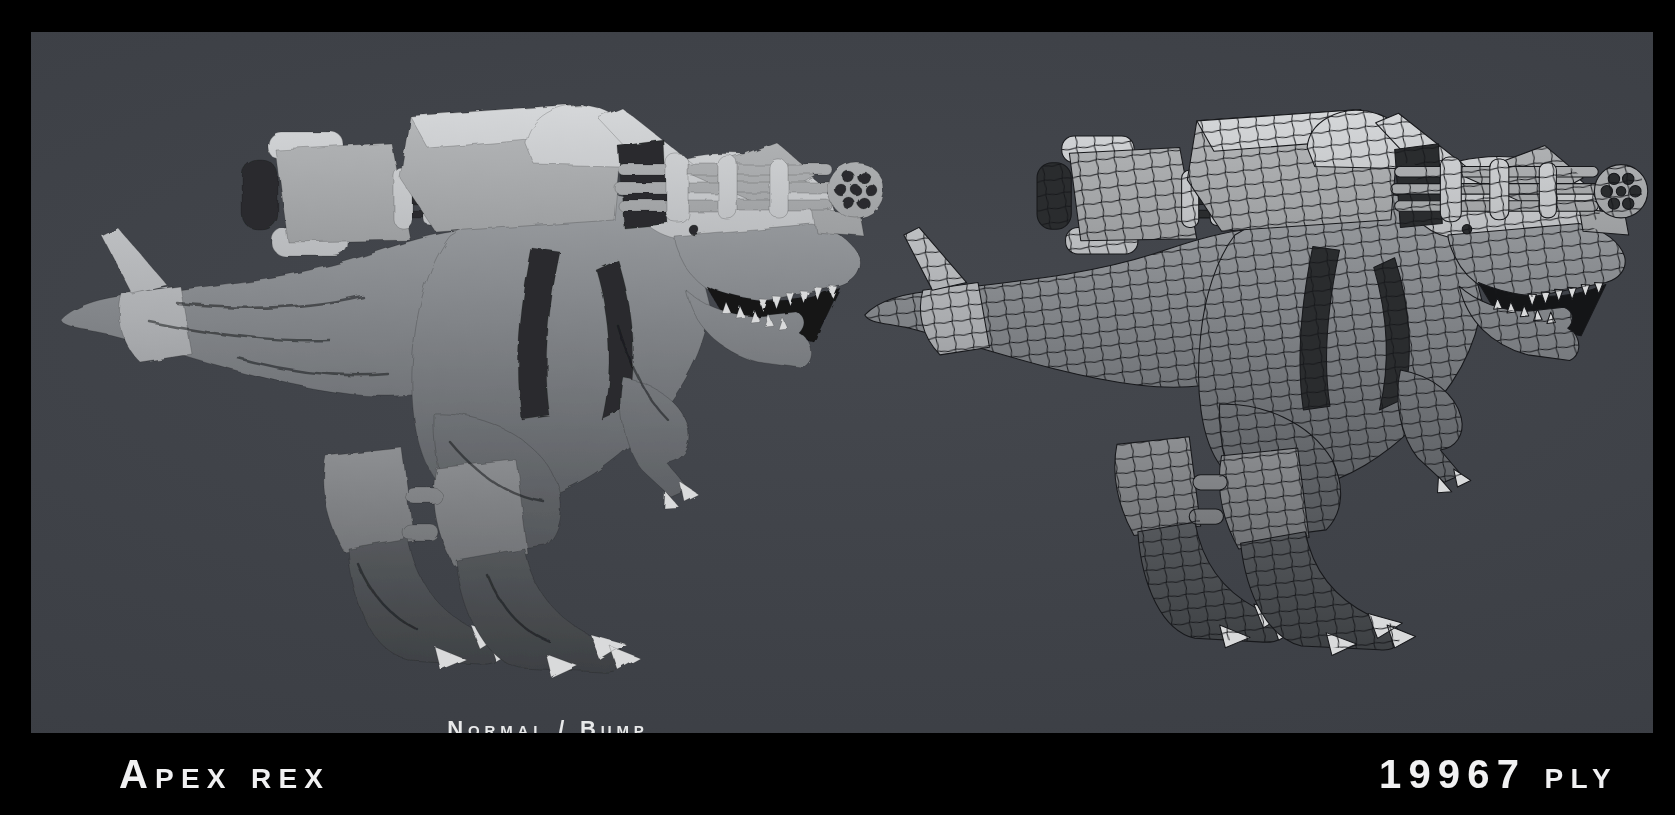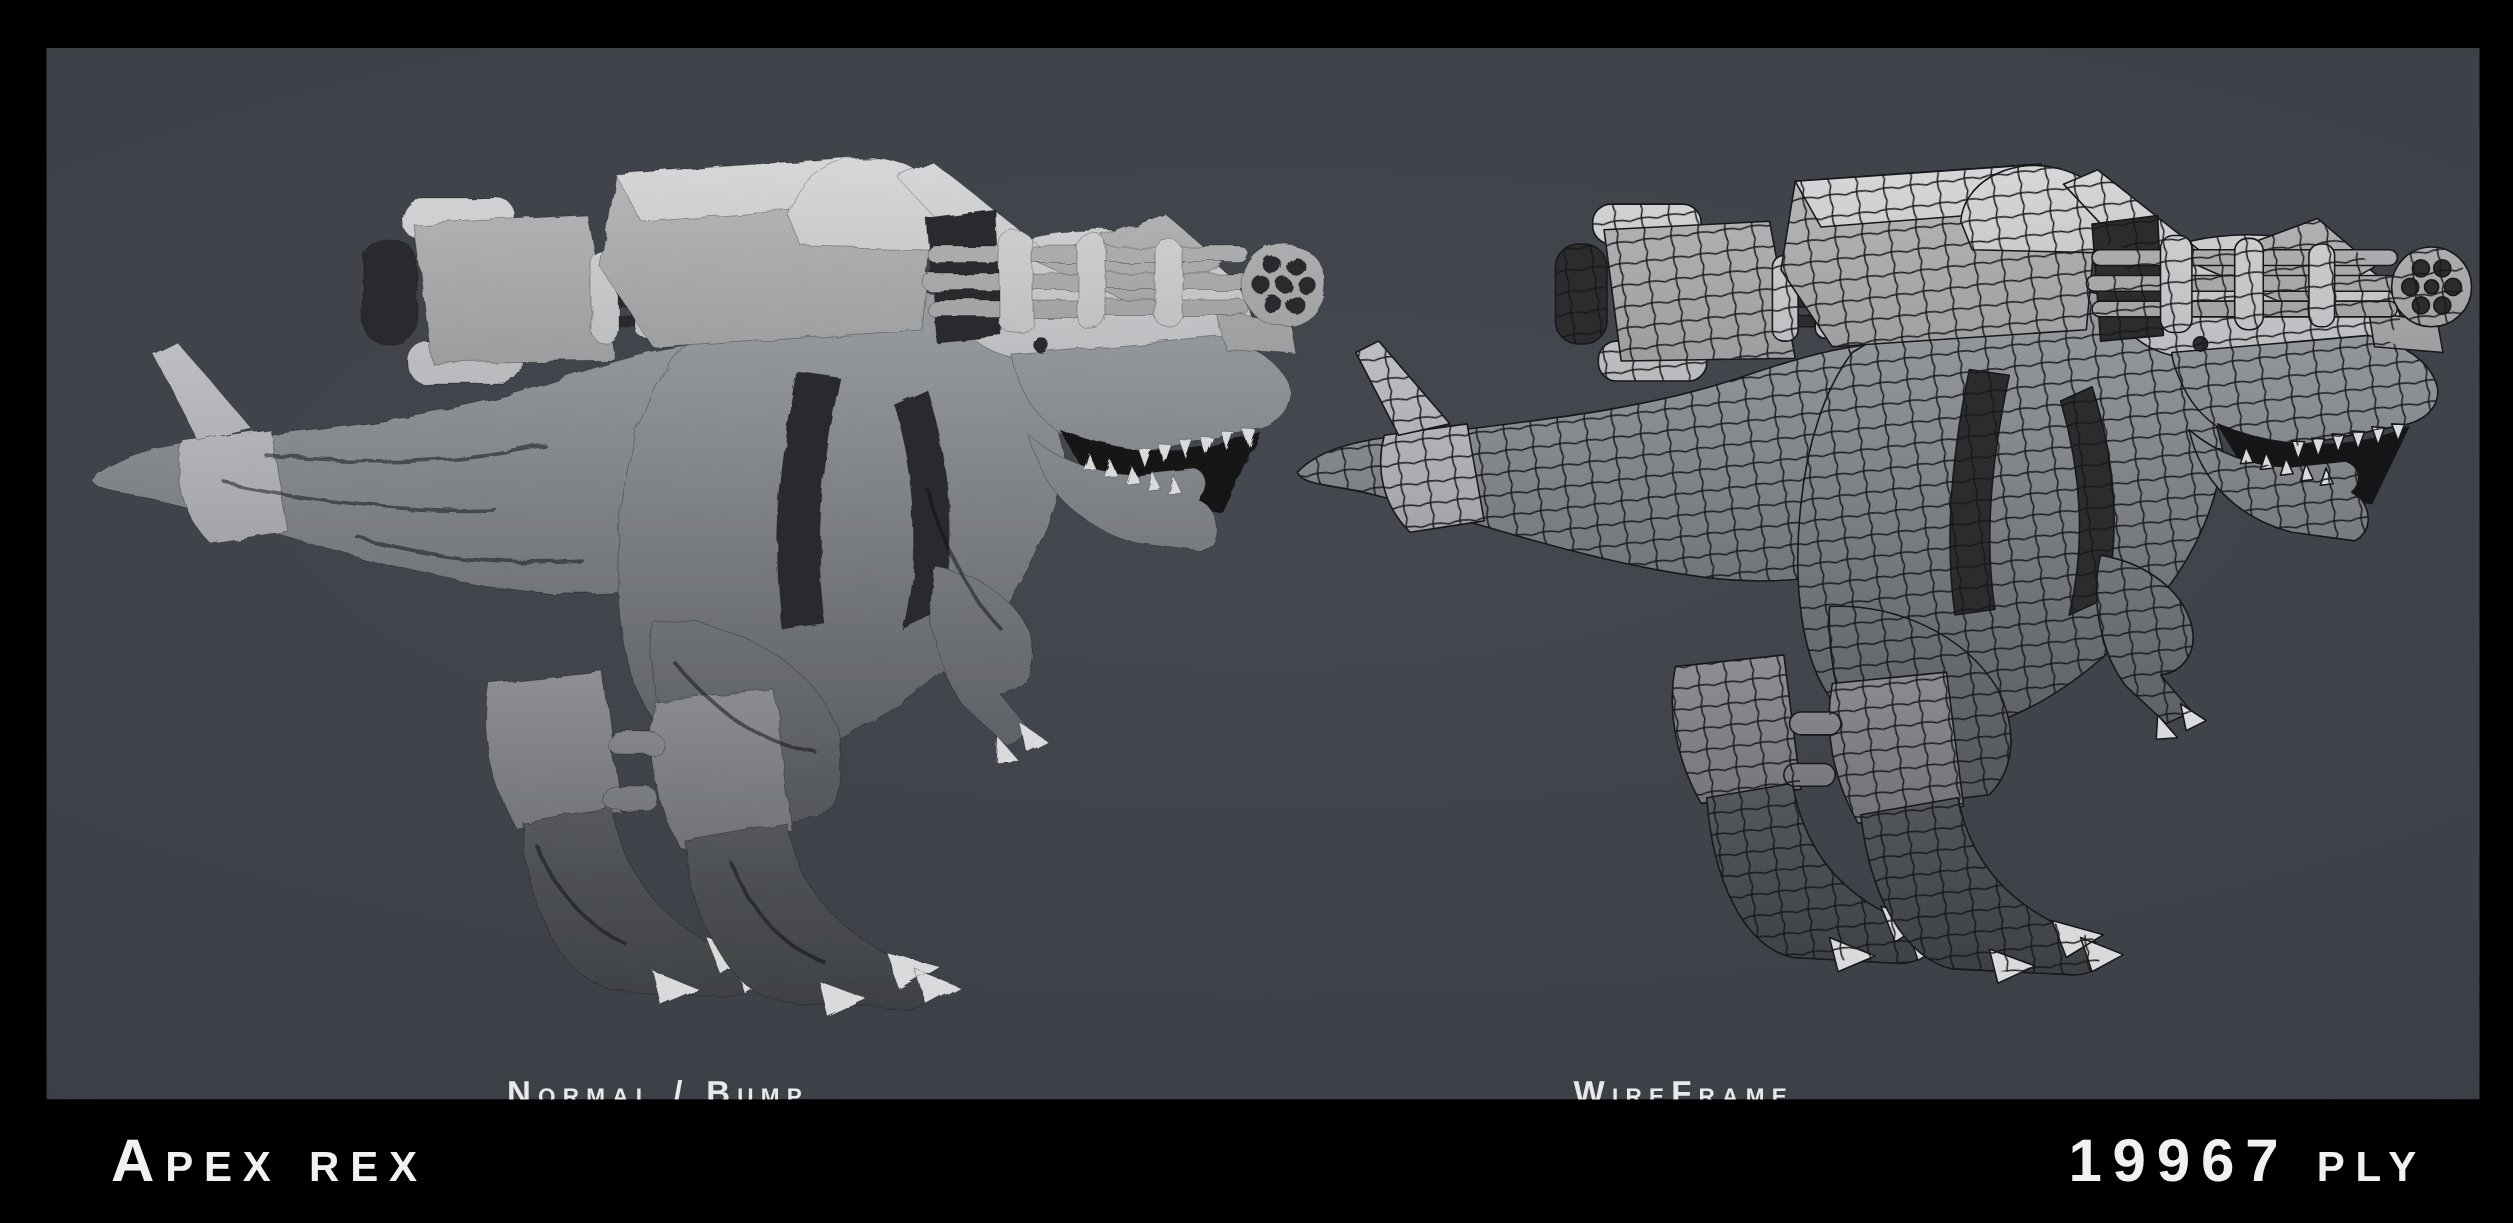--- a/index.html
+++ b/index.html
@@ -11,28 +11,28 @@
   
   .skin  {fill:url(#gskin);}
   .armor {fill:url(#garmor);}
   .gun   {fill:url(#ggun);}
   .darkp {fill:#2a2c2e;}
   .teeth {fill:#d9dadb;}
   .mouth {fill:#141517;}
   svg.shaded use{stroke:rgba(8,9,10,.32);stroke-width:.6px;}
   svg.wire   use{stroke:#17181b;stroke-width:1.1px;stroke-linejoin:round;}
   .wrinkle{fill:none;stroke:rgba(14,15,17,.5);stroke-width:2.4px;stroke-linecap:round;}
-  .caption{position:absolute;top:684px;width:420px;text-align:left;
+  .caption{position:absolute;top:684px;width:420px;text-align:center;
            font-weight:bold;font-size:22px;font-variant:small-caps;
            letter-spacing:.22em;color:#e8e9ea;}
   #caption-left{left:307px;}
   #caption-right{left:1018px;}
   #footer{position:absolute;left:0;top:733px;width:1675px;height:82px;background:#000;
           display:flex;align-items:center;justify-content:space-between;
-          box-sizing:border-box;padding:0 57px 0 74px;
+          box-sizing:border-box;padding:0 57px 0 119px;
           font-weight:bold;font-size:40px;font-variant:small-caps;
           letter-spacing:.18em;color:#f1f1f2;}
 </style>
 </head>
 <body>
 
 <div id="stage">
 
   <svg id="assets" width="0" height="0" style="position:absolute" aria-hidden="true">
     <defs>
@@ -302,21 +302,20 @@
         <use href="#r-nearring3" class="armor"></use>
           <use href="#c-nearmuzzle" class="gun"></use>
         <use href="#p-nearholes" class="darkp"></use>
       </g>
       <g clip-path="url(#meshclip)">
         <rect x="0" y="0" width="820" height="600" fill="url(#mesh)"></rect>
       </g>
     </svg>
 
     <div id="caption-left" class="caption">Normal / Bump</div>
-    <div id="caption-right" class="caption">WireFrame</div>
   </div>
 
   <div id="footer">
     <span>Apex rex</span>
     <span>19967 ply</span>
   </div>
 
 </div>
 
 </body></html>

